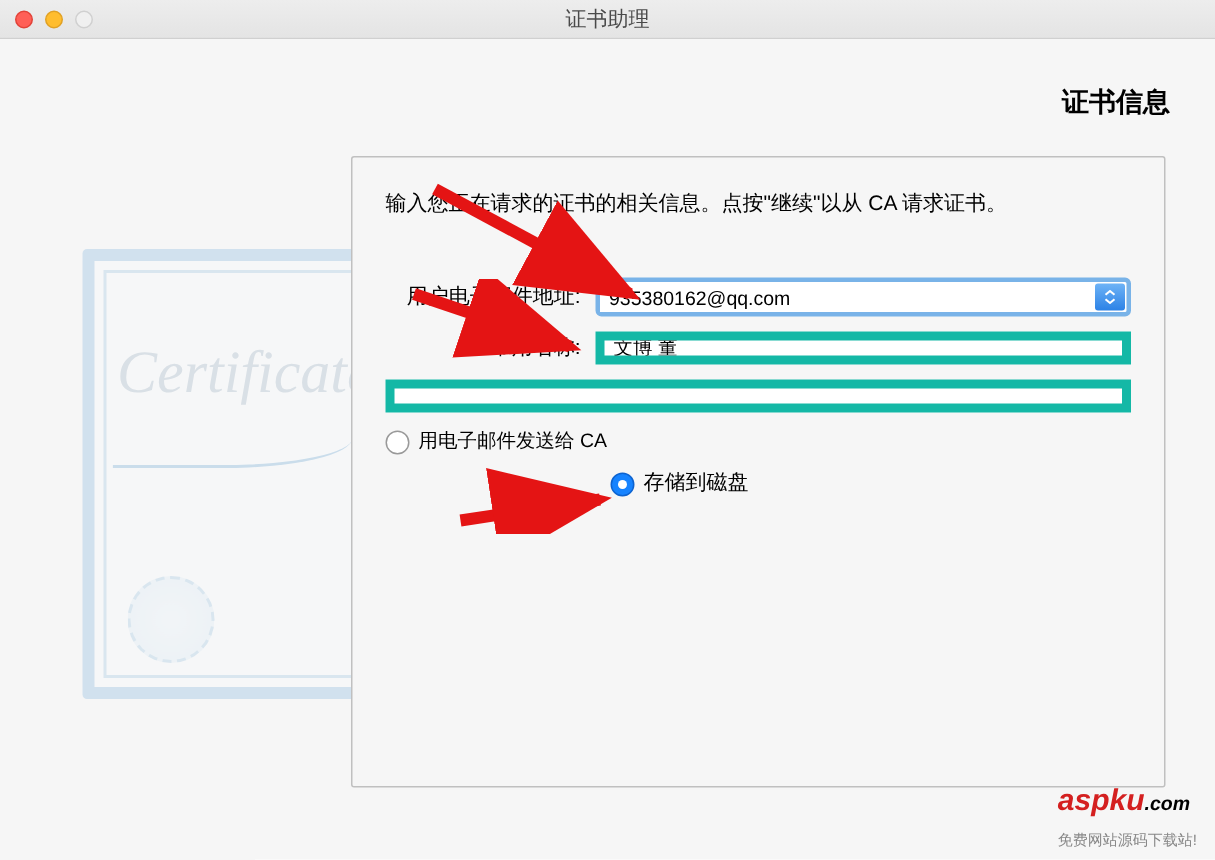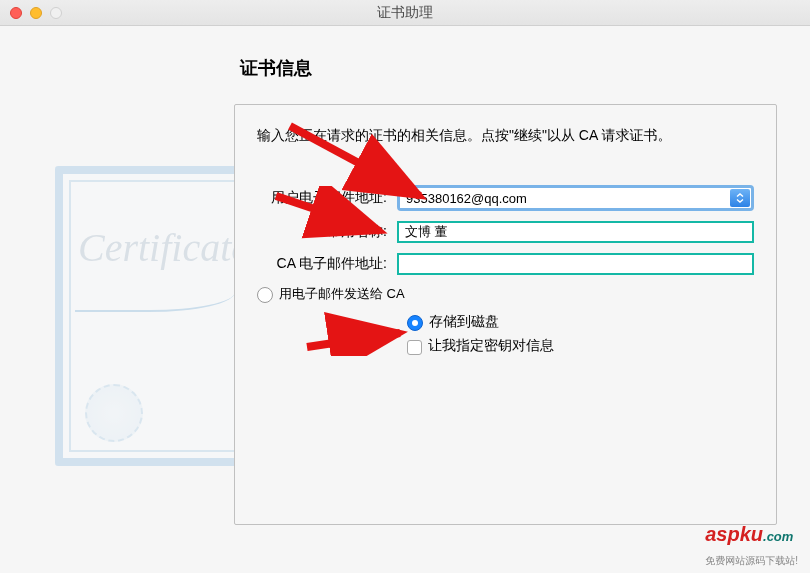--- a/index.html
+++ b/index.html
@@ -38,20 +38,21 @@
       background: #f6f6f6;
       height: 547px;
       padding: 20px 30px;
       position: relative;
     }
     .section-title {
       font-size: 18px;
       font-weight: 600;
       margin-left: 210px;
       margin-top: 10px;
+      text-align: right;
     }
     .main-panel {
       position: absolute;
       left: 234px;
       top: 78px;
       right: 33px;
       bottom: 48px;
       border: 1px solid #c0c0c0;
       background: #f6f6f6;
       border-radius: 2px;
@@ -95,21 +96,21 @@
       width: 20px;
       background: linear-gradient(#6eb3f6, #2c82e6);
       display: flex;
       align-items: center;
       justify-content: center;
       border-radius: 2px;
       margin: 1px;
     }
     .text-input {
       width: 100%;
-      border: 2px solid #14b8a6;
+      border: 6px solid #14b8a6;
       height: 22px;
       padding: 0 6px;
       font-size: 13px;
       background: #fff;
     }
     .radio-row, .check-row {
       display: flex;
       align-items: flex-end;
       padding-left: 150px;
       margin-bottom: 6px;
@@ -198,21 +199,21 @@
     .watermark {
       position: absolute;
       bottom: 4px;
       right: 12px;
       font-weight: bold;
       font-size: 20px;
       font-style: italic;
       color: #d42020;
     }
     .watermark .gray { color: #888; font-size: 10px; font-style: normal; font-weight: normal; margin-top: 16px; }
-    .watermark .com { color: #0f766e; font-size: 13px; }
+    .watermark .com { color: #000000; font-size: 13px; }
     .continue-btn {
       position: absolute;
       right: 48px;
       bottom: 18px;
       width: 72px;
       height: 24px;
     }
   </style>
 </head>
 <body>
@@ -255,42 +256,37 @@
     </div>
 
     <div class="form-row">
       <div class="form-label">常用名称:</div>
       <div class="form-input">
         <input class="text-input" value="文博 董" style="">
       </div>
     </div>
 
     <div class="form-row">
-      <div class="form-label">CA 电子邮件地址:</div>
       <div class="form-input">
         <input class="text-input" value="" style="">
       </div>
     </div>
 
     <div class="form-row" style="margin-top:8px;">
       <div class="form-input" style="display:flex;align-items:flex-end;">
         <div class="radio-circle"></div>
         <span>用电子邮件发送给 CA</span>
       </div>
     </div>
 
     <div class="radio-row">
       <div class="radio-selected"></div>
       <span>存储到磁盘</span>
     </div>
 
-    <div class="check-row" style="margin-top:6px;">
-      <div class="checkbox"></div>
-      <span>让我指定密钥对信息</span>
-    </div>
   </div>
 
   <svg class="arrow" style="left:270px;top:80px;" width="180" height="100">
     <defs>
         <marker id="ah1" markerWidth="12" markerHeight="12" refX="9" refY="4" orient="auto">
           <path d="M0,0 L10,4 L0,8 z" fill="#e41414"></path>
         </marker>
       </defs>
     <path d="M20,20 L150,90" stroke="#e41414" stroke-width="8" marker-end="url(#ah1)"></path>
   </svg>

